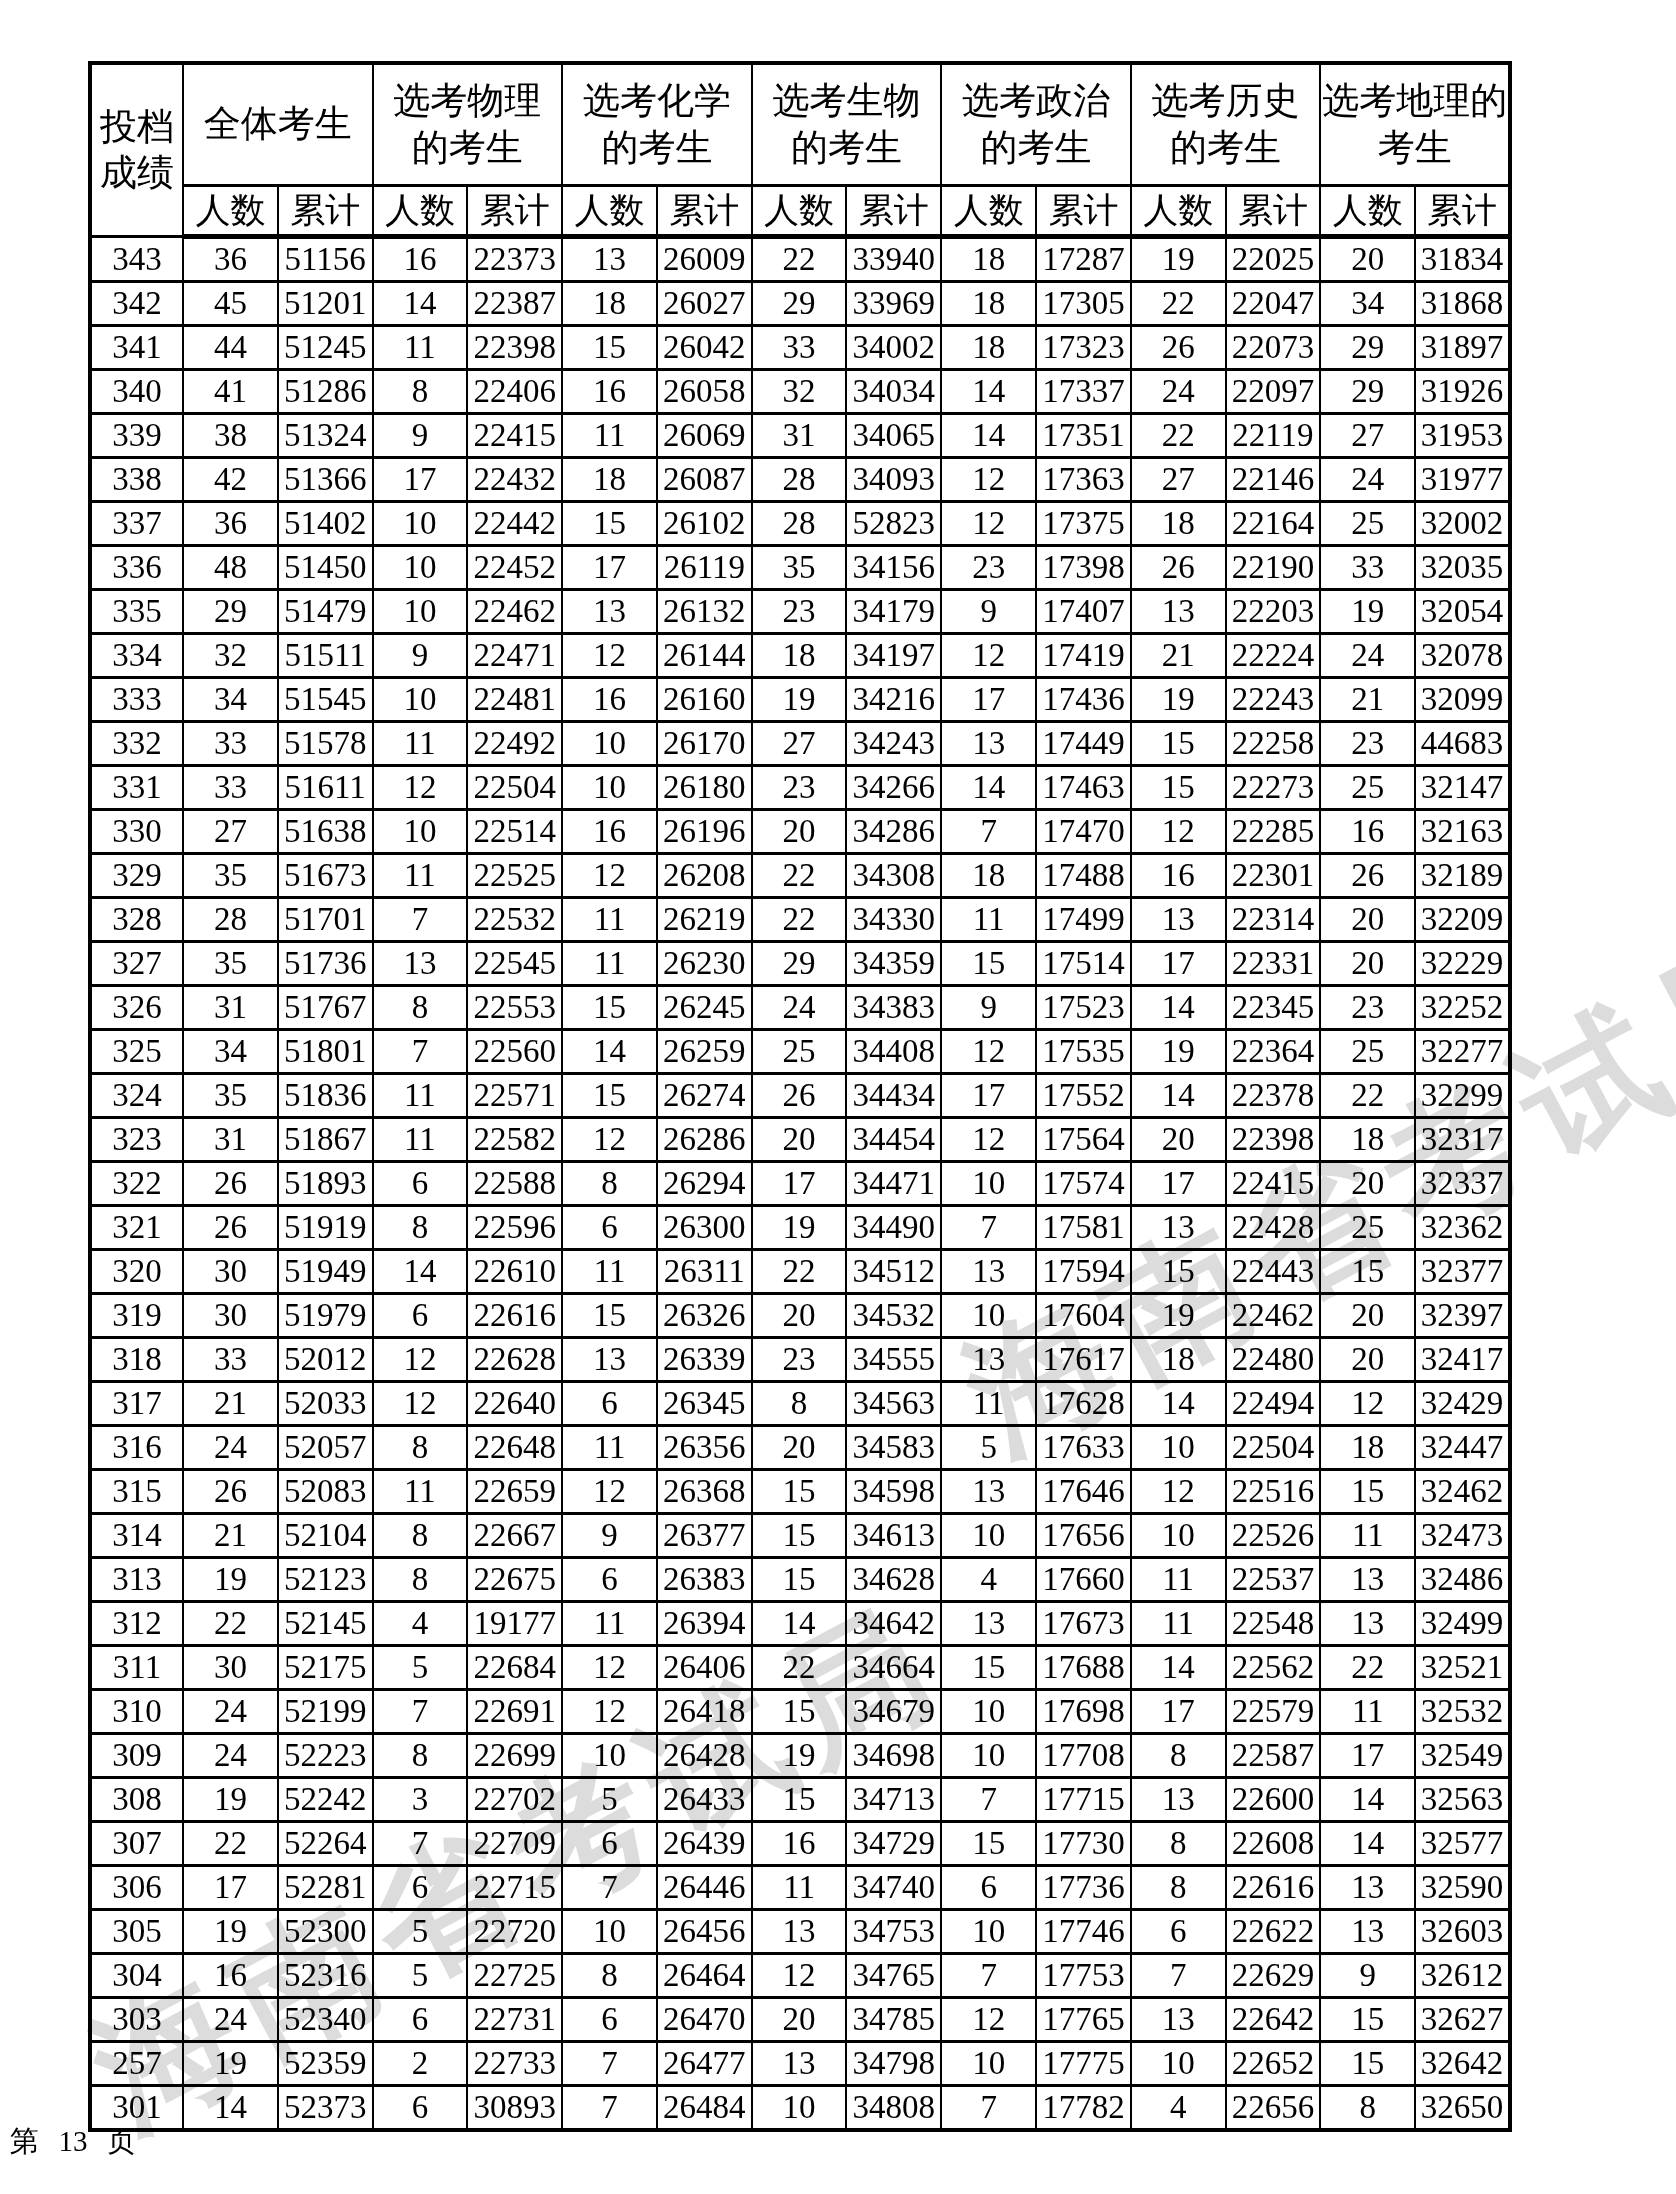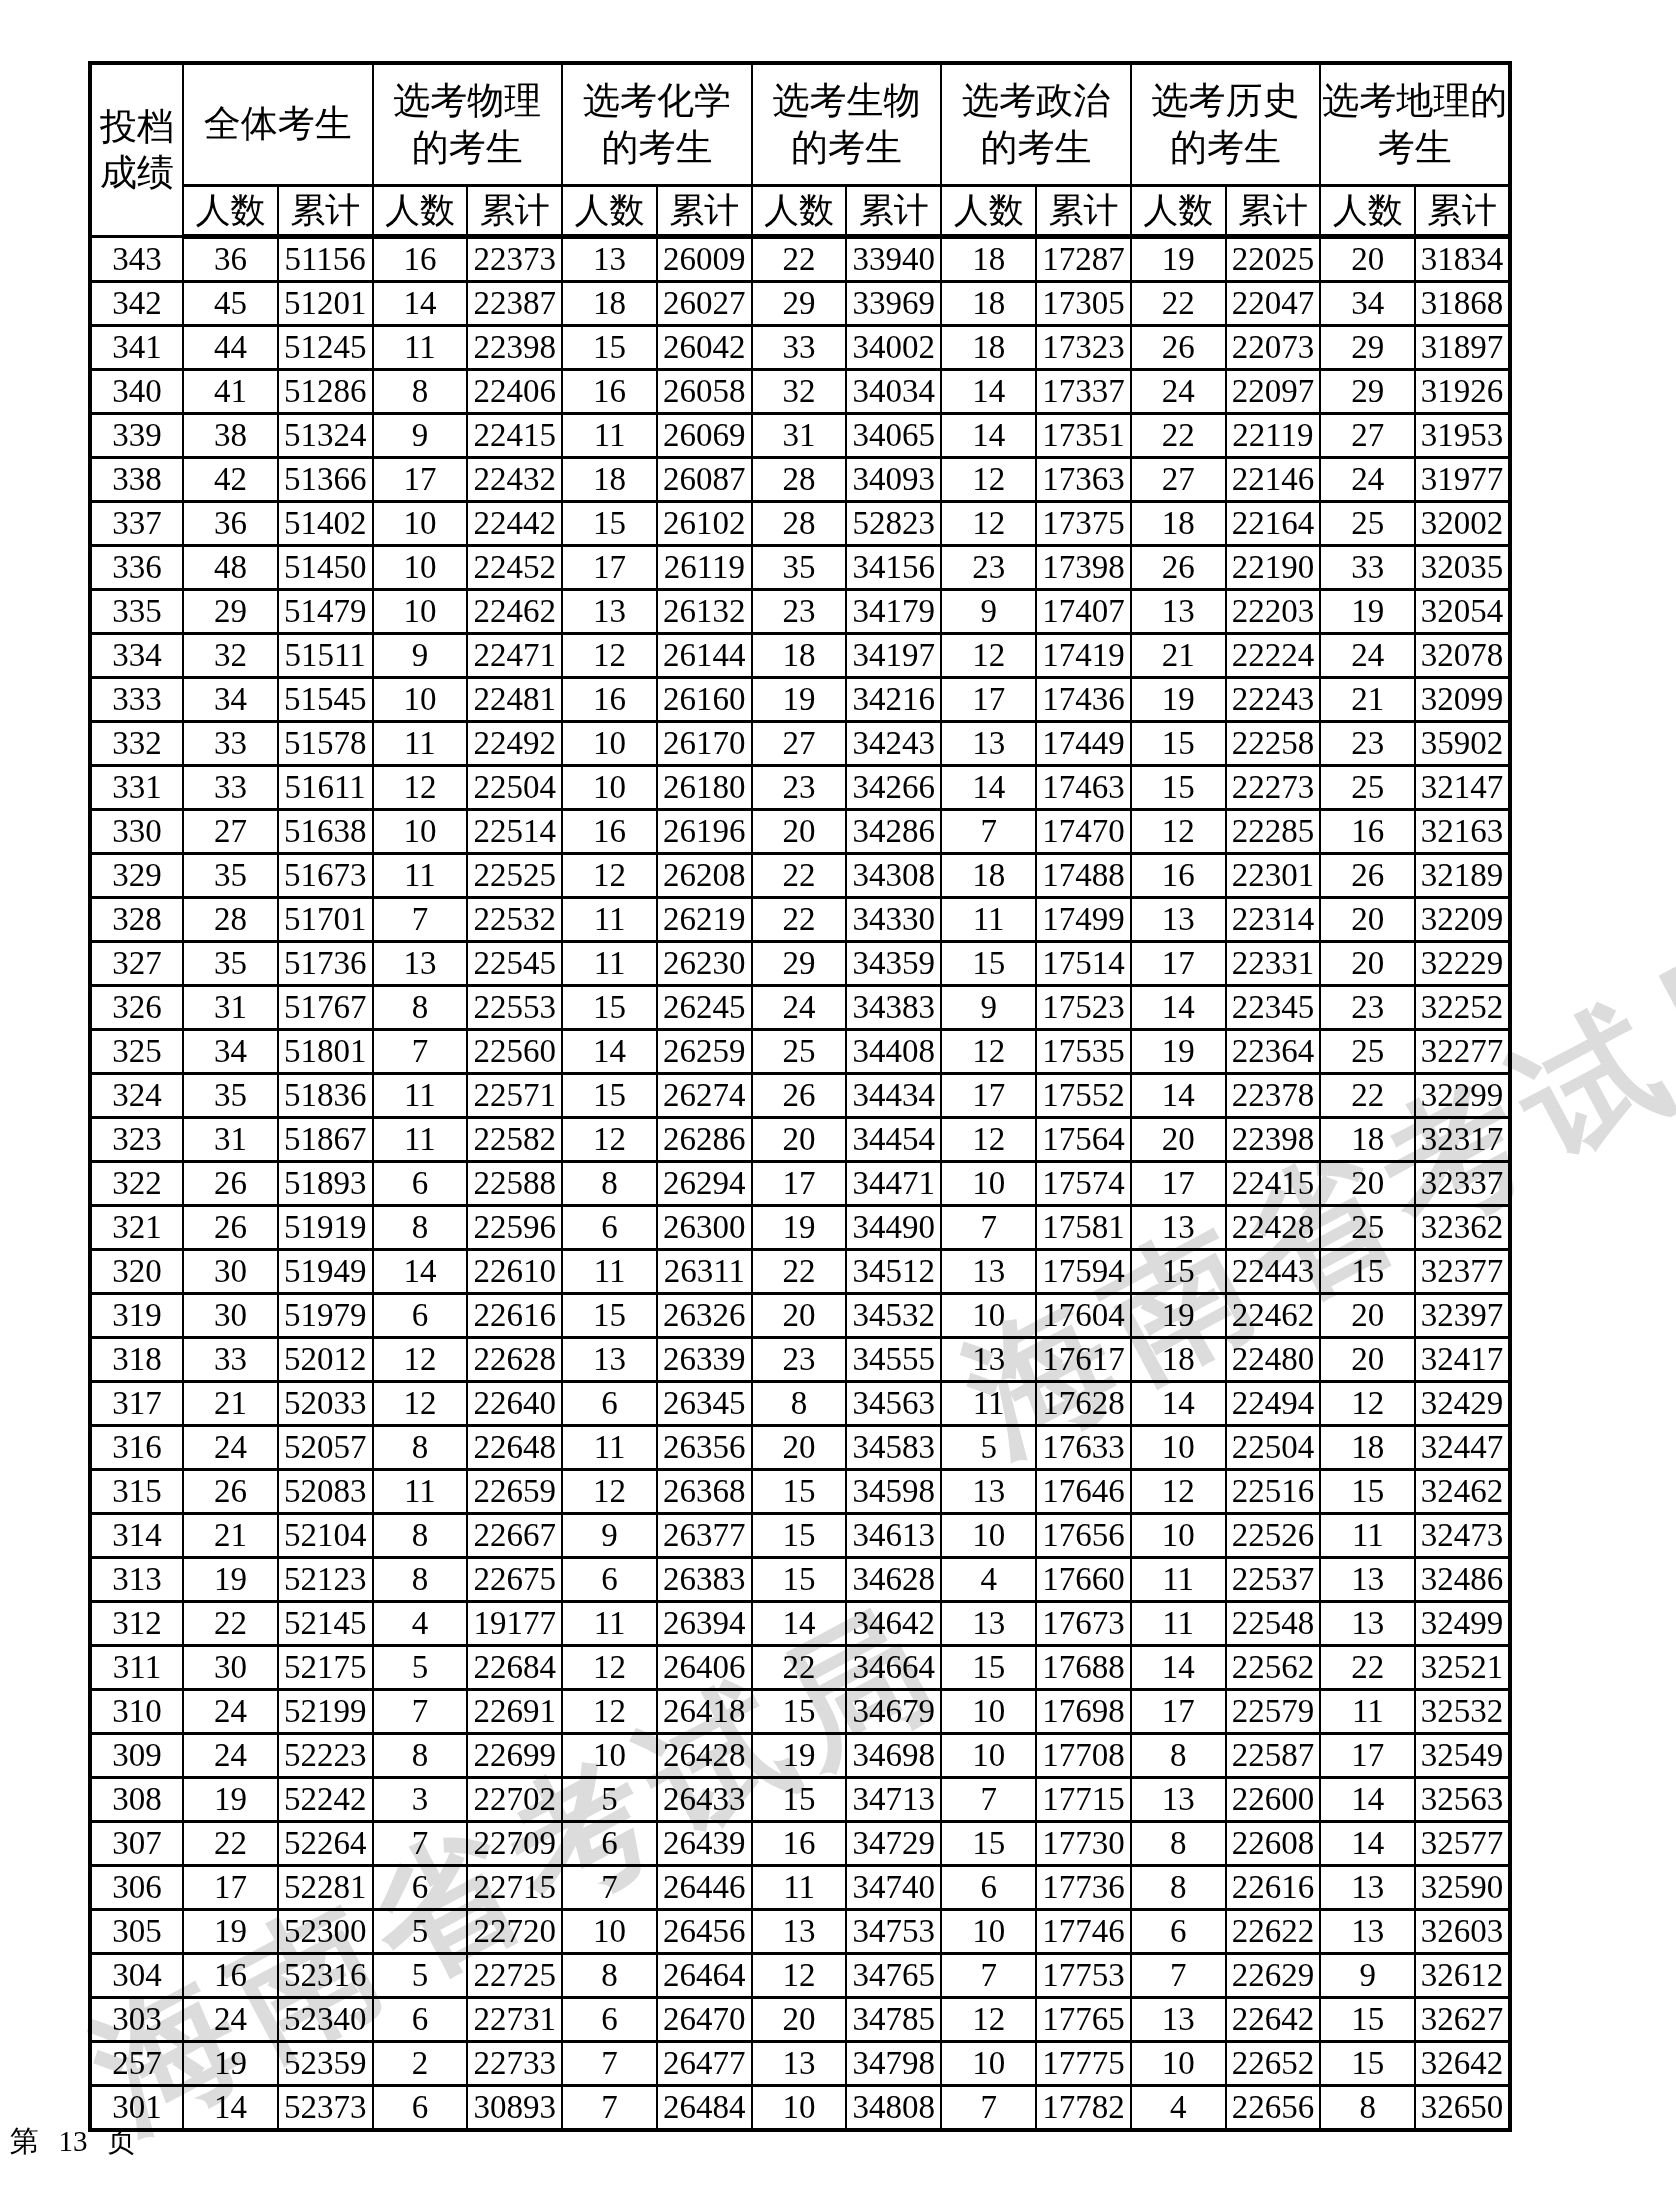--- a/index.html
+++ b/index.html
@@ -339,21 +339,21 @@
           <td>22492</td>
           <td>10</td>
           <td>26170</td>
           <td>27</td>
           <td>34243</td>
           <td>13</td>
           <td>17449</td>
           <td>15</td>
           <td>22258</td>
           <td>23</td>
-          <td>35902</td>
+          <td>44683</td>
         </tr>
         <tr>
           <td>331</td>
           <td>33</td>
           <td>51611</td>
           <td>12</td>
           <td>22504</td>
           <td>10</td>
           <td>26180</td>
           <td>23</td>

